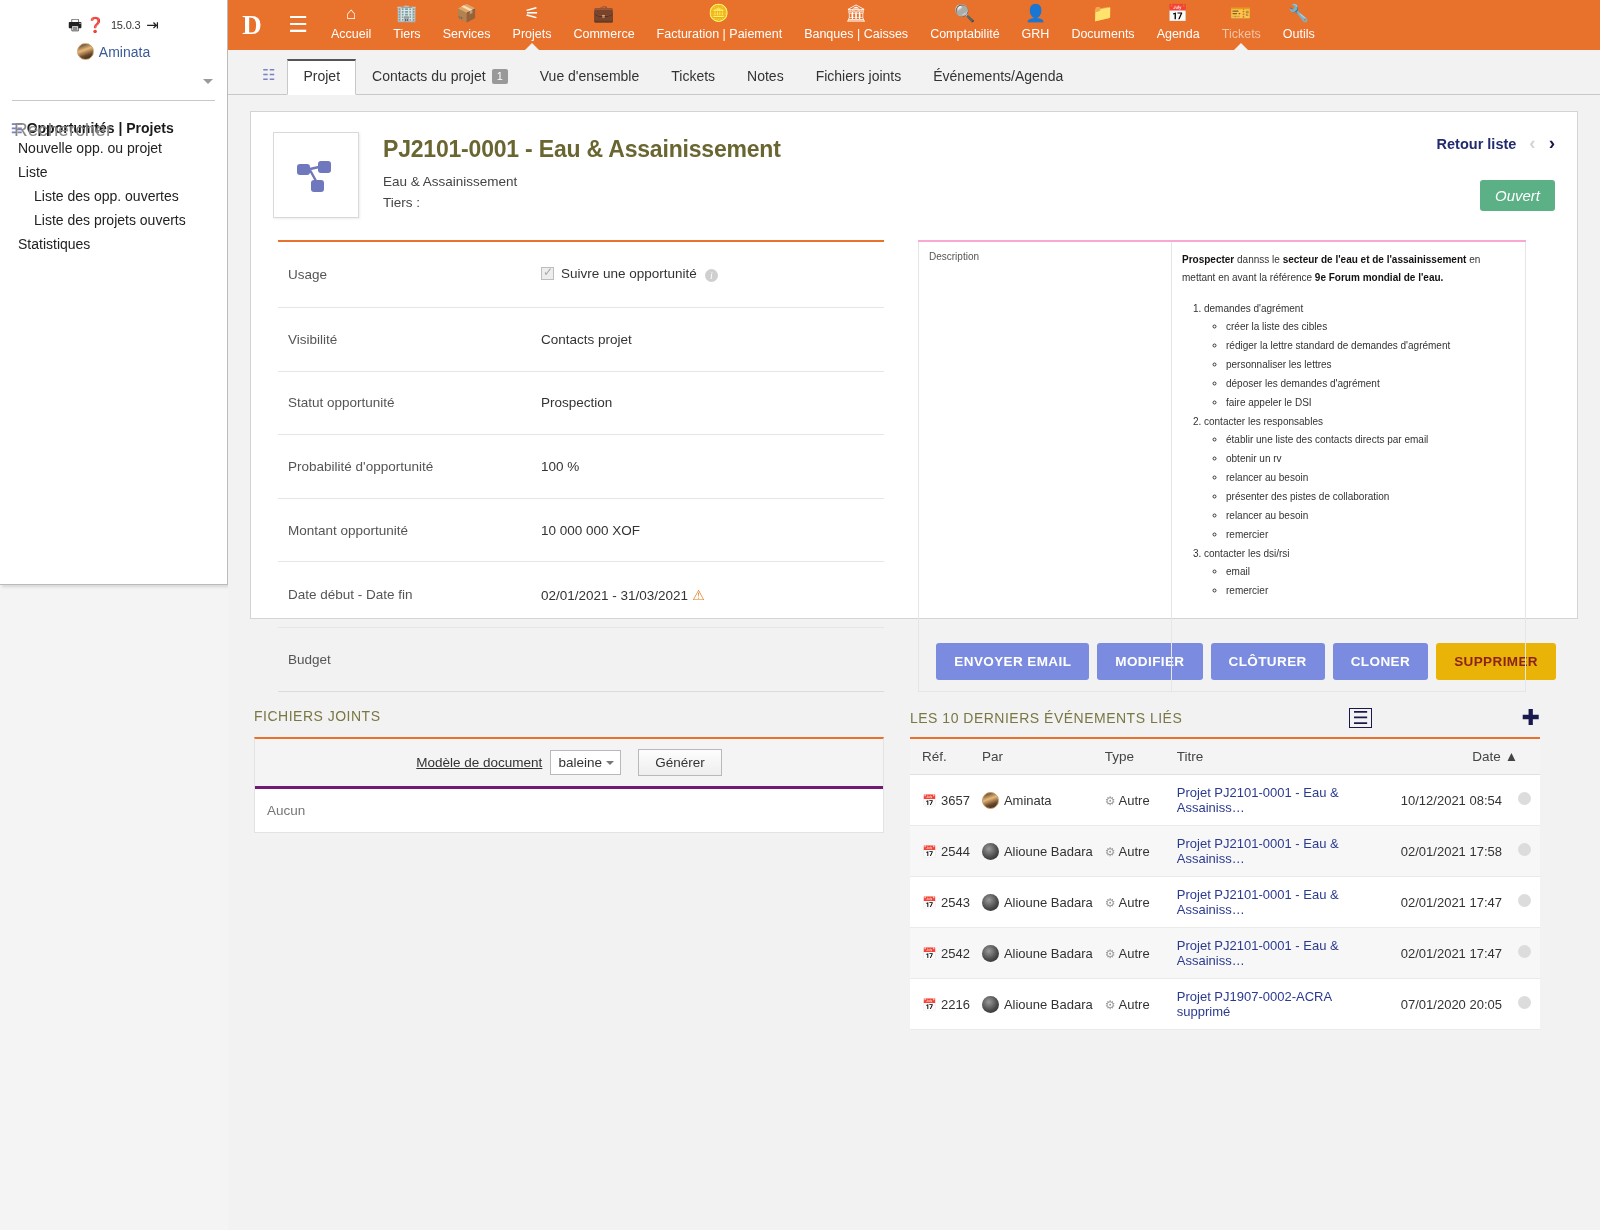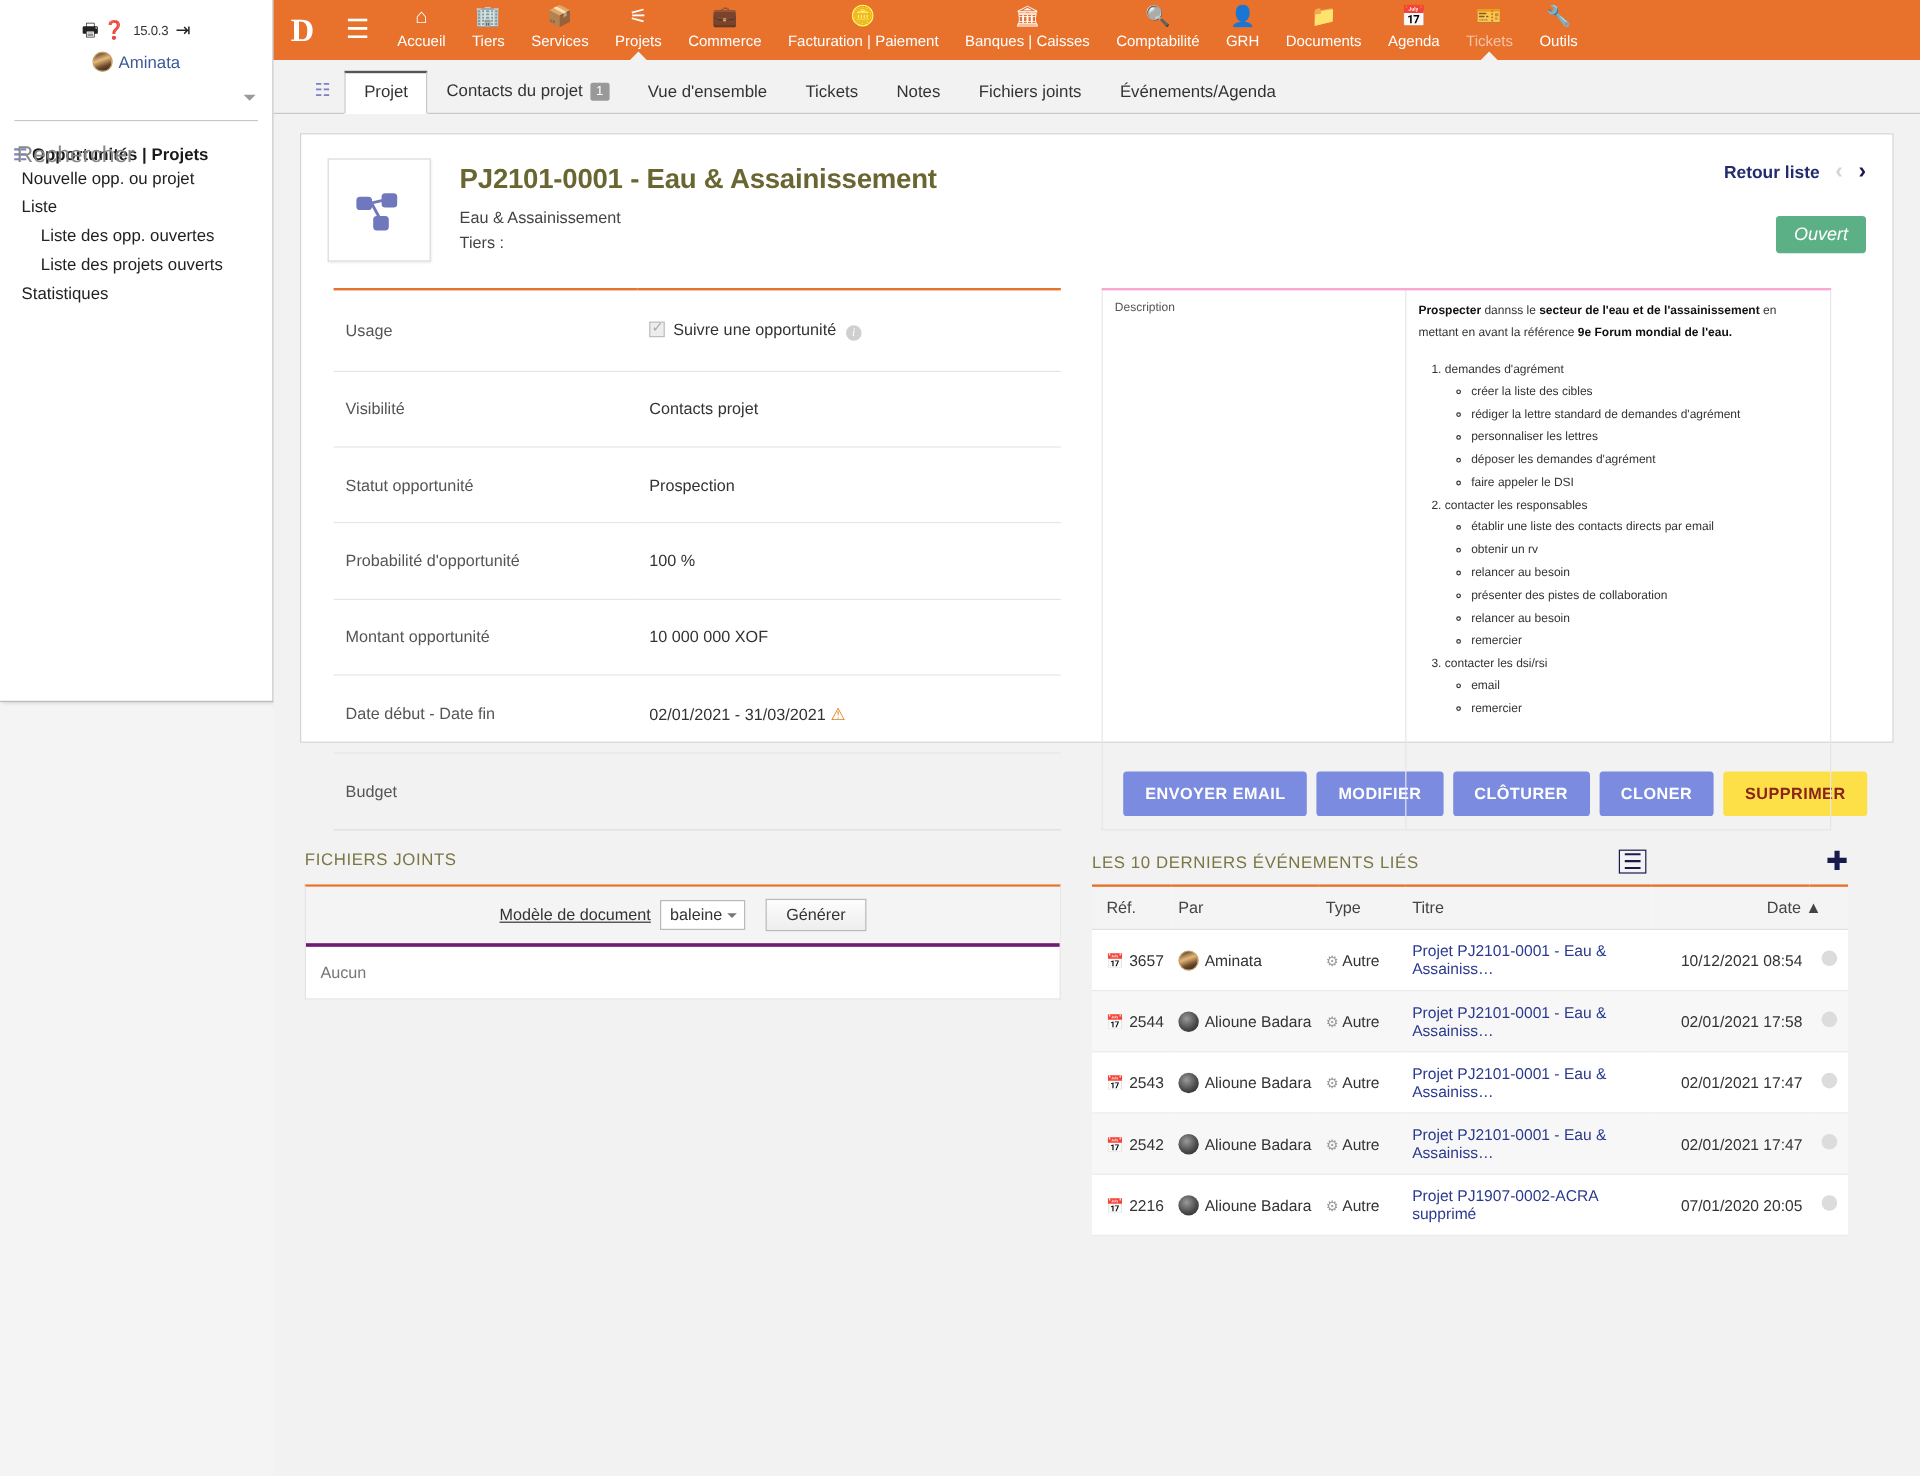--- a/index.html
+++ b/index.html
@@ -275,21 +275,21 @@
   }
   .btn {
     font-family: "Liberation Sans", sans-serif;
     font-size: 13.5px; font-weight: bold;
     letter-spacing: .4px;
     border: none; border-radius: 3px;
     padding: 11px 18px;
     color: #fff; background: #7b8ce0;
     cursor: pointer;
   }
-  .btn.danger { background: #fde047; color: #8c2318; }
+  .btn.danger { background: #eab308; color: #8c2318; }
 
   
   #bottom {
     display: flex; gap: 26px;
     padding: 28px 22px 0 26px;
   }
   .sec-title {
     font-size: 14px; color: #7a7745;
     letter-spacing: .5px;
     padding-bottom: 13px;

